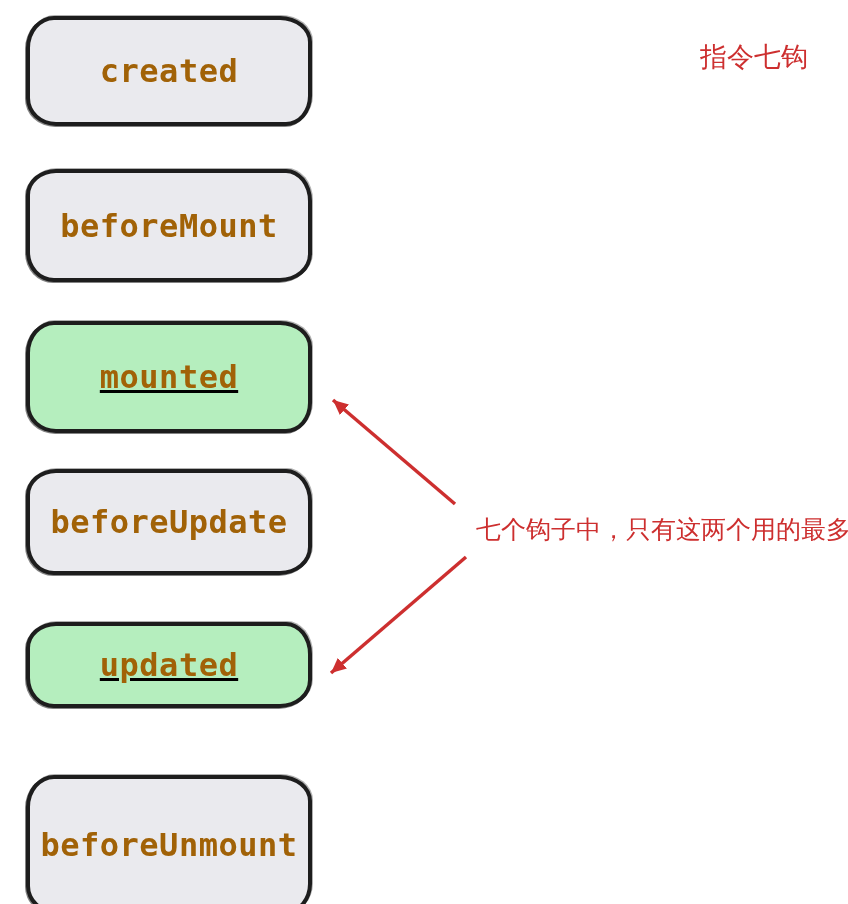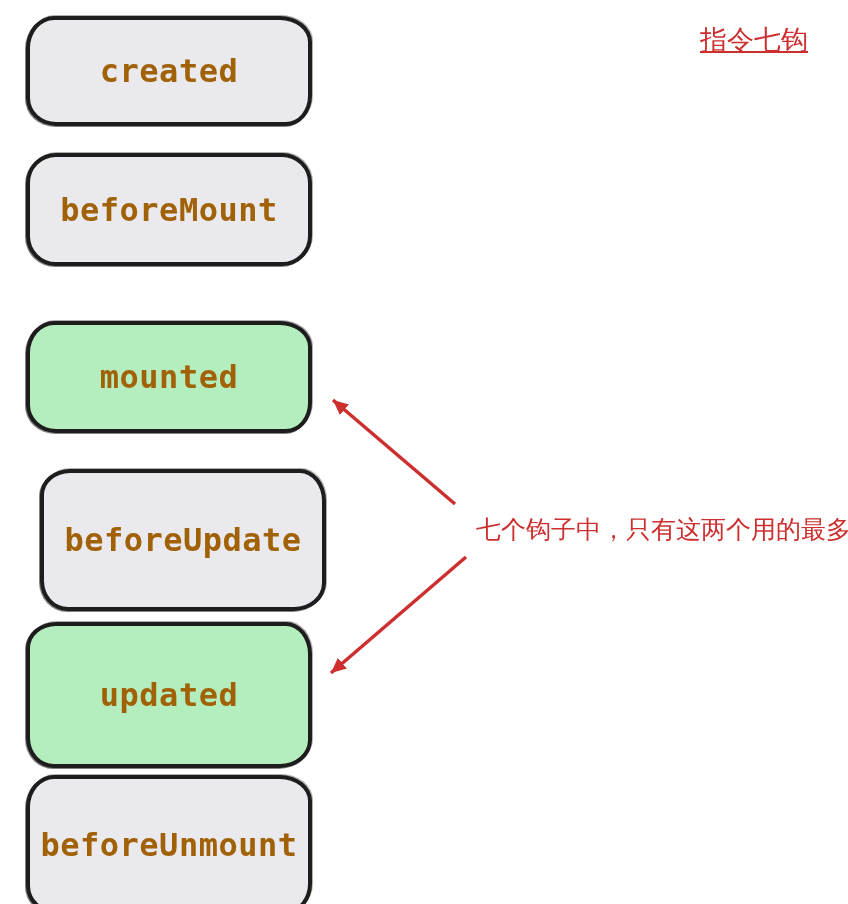--- a/index.html
+++ b/index.html
@@ -30,42 +30,42 @@
     display: flex;
     align-items: center;
     justify-content: center;
     box-shadow: -1px 1px 0 0 rgba(29,29,29,0.55), 1px -1px 0 0 rgba(29,29,29,0.35);
   }
   .hook-box.alt {
     border-radius: 30px 26px 32px 28px / 26px 32px 28px 30px;
   }
   .hook-box.green {
     background: #b5eebe;
+    text-decoration: underline;
   }
   .hook-label {
     font-family: "DejaVu Sans Mono", "Liberation Mono", monospace;
     font-weight: 700;
     font-size: 32px;
     letter-spacing: 0.5px;
     color: #a16207;
     white-space: nowrap;
   }
   
   .red-note {
     position: absolute;
     color: #cd2f2f;
     font-family: "Liberation Serif", "DejaVu Serif", serif;
     white-space: nowrap;
   }
   .corner-note {
     left: 700px;
-    top: 26px;
+    top: 43px;
     font-size: 27px;
     line-height: 1.1;
-    text-decoration: underline;
   }
   .mid-annotation {
     left: 456px;
     top: 514px;
     font-size: 25px;
     line-height: 1.3;
     margin-left: 20px;
   }
   
   .arrows-svg {
@@ -76,33 +76,33 @@
 </style>
 </head>
 <body>
 
 <div class="canvas">
 
   <div class="hook-box" style="top:16px;height:110px;">
     <span class="hook-label">created</span>
   </div>
 
-  <div class="hook-box alt" style="top:153px;height:113px;border-radius:30px;">
+  <div class="hook-box alt" style="top:169px;height:113px;">
     <span class="hook-label">beforeMount</span>
   </div>
 
   <div class="hook-box green" style="top:321px;height:112px;">
     <span class="hook-label">mounted</span>
   </div>
 
-  <div class="hook-box alt" style="top:469px;height:142px;margin-left:14px;">
+  <div class="hook-box alt" style="top:469px;height:106px;">
     <span class="hook-label">beforeUpdate</span>
   </div>
 
-  <div class="hook-box green alt" style="top:622px;height:146px;">
+  <div class="hook-box green alt" style="top:622px;height:86px;">
     <span class="hook-label">updated</span>
   </div>
 
   <div class="hook-box" style="top:775px;height:139px;">
     <span class="hook-label">beforeUnmount</span>
   </div>
 
   <div class="red-note corner-note">指令七钩</div>
 
   <div class="red-note mid-annotation">七个钩子中，只有这两个用的最多</div>

